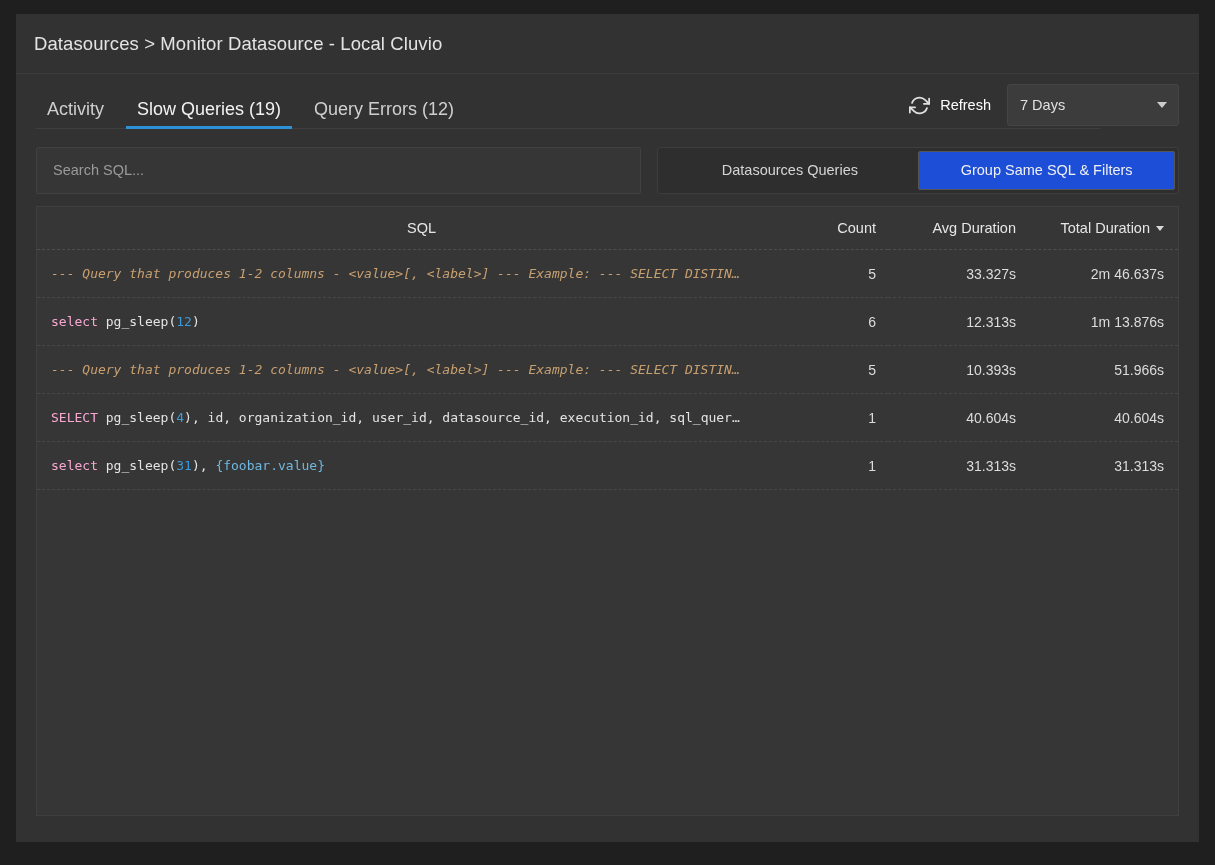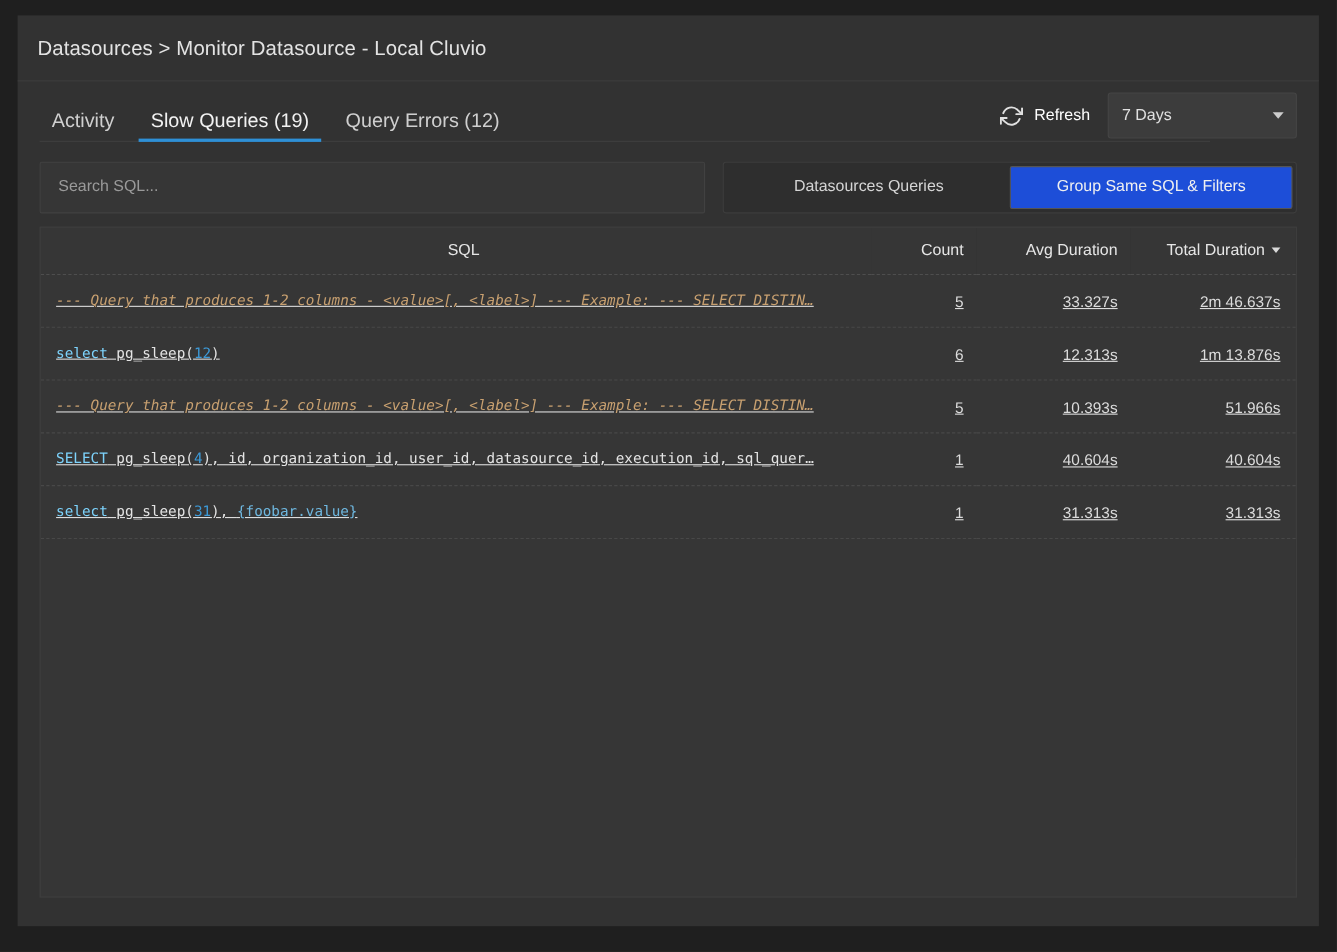--- a/index.html
+++ b/index.html
@@ -187,38 +187,37 @@
     position: relative; top: -1px;
   }
   table.q td {
     padding: 12px 0;
     border-bottom: 1px dashed #484848;
     font-size: 14px;
     color: #dcdcdc;
     text-align: right;
     vertical-align: middle;
     height: 48px;
-    text-decoration: underline;
   }
   table.q td.col-count { padding-right: 12px; }
   table.q td.col-avg   { padding-right: 12px; }
   table.q td.col-total { padding-right: 14px; }
   table.q td.sqlcell {
     text-align: left;
     padding-left: 14px;
     padding-right: 10px;
     font-family: "DejaVu Sans Mono", monospace;
     font-size: 13px;
     white-space: nowrap;
     overflow: hidden;
     text-overflow: ellipsis;
     max-width: 0;
   }
   .tk-comment { color: #c8a070; font-style: italic; }
-  .tk-keyword { color: #7dd3fc; }
+  .tk-keyword { color: #f9a8d4; }
   .tk-plain   { color: #e4e4e4; }
   .tk-number  { color: #3d9ad8; }
   .tk-var     { color: #6fb8e0; }
   .spacer-fill { background: #363636; }
 </style>
 </head>
 <body>
 
 <div class="app-panel">
 

